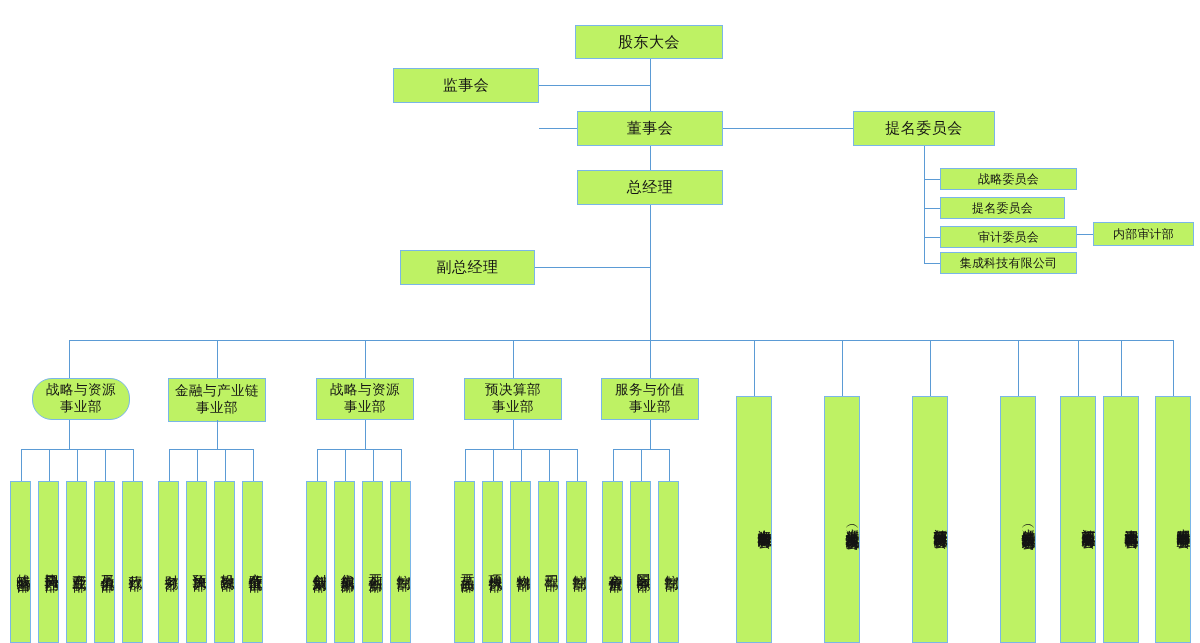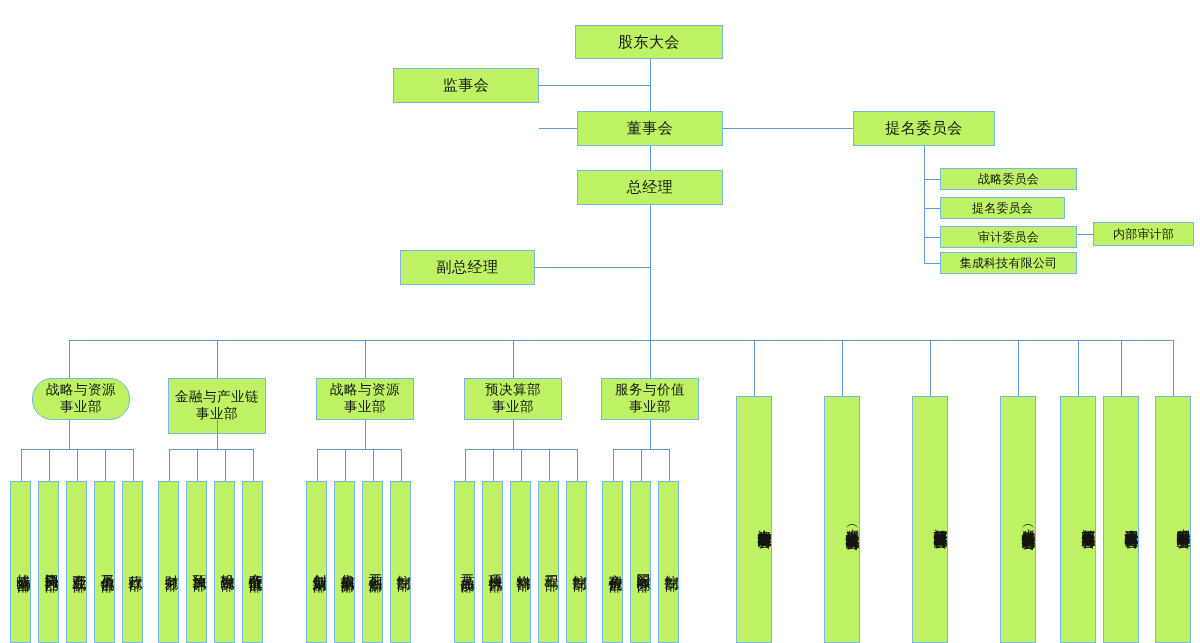--- a/index.html
+++ b/index.html
@@ -96,21 +96,21 @@
     <div class="box vert" style="left: 10px; top: 481px; width: 21px; height: 162px;">战略运营部</div>
     <div class="ln v" style="left: 48.5px; top: 449px; height: 32px;"></div>
     <div class="box vert" style="left: 38px; top: 481px; width: 21px; height: 162px;">协同风控部</div>
     <div class="ln v" style="left: 76.5px; top: 449px; height: 32px;"></div>
     <div class="box vert" style="left: 66px; top: 481px; width: 21px; height: 162px;">产业互联部</div>
     <div class="ln v" style="left: 104.5px; top: 449px; height: 32px;"></div>
     <div class="box vert" style="left: 94px; top: 481px; width: 21px; height: 162px;">员工价值部</div>
     <div class="ln v" style="left: 132.5px; top: 449px; height: 32px;"></div>
     <div class="box vert" style="left: 122px; top: 481px; width: 21px; height: 162px;">行政部</div>
     <div class="ln v" style="left: 217px; top: 340px; height: 38px;"></div>
-    <div class="box two-line" style="left: 168px; top: 378px; width: 98px; height: 56px;">金融与产业链
+    <div class="box two-line" style="left: 168px; top: 378px; width: 98px; height: 44px;">金融与产业链
 事业部</div>
     <div class="ln v" style="left: 217px; top: 420px; height: 29px;"></div>
     <div class="ln h" style="left: 168.5px; top: 449px; width: 84px;"></div>
     <div class="ln v" style="left: 168.5px; top: 449px; height: 32px;"></div>
     <div class="box vert" style="left: 158px; top: 481px; width: 21px; height: 162px;">财务部</div>
     <div class="ln v" style="left: 196.5px; top: 449px; height: 32px;"></div>
     <div class="box vert" style="left: 186px; top: 481px; width: 21px; height: 162px;">预决算部</div>
     <div class="ln v" style="left: 224.5px; top: 449px; height: 32px;"></div>
     <div class="box vert" style="left: 214px; top: 481px; width: 21px; height: 162px;">投融资部</div>
     <div class="ln v" style="left: 252.5px; top: 449px; height: 32px;"></div>

